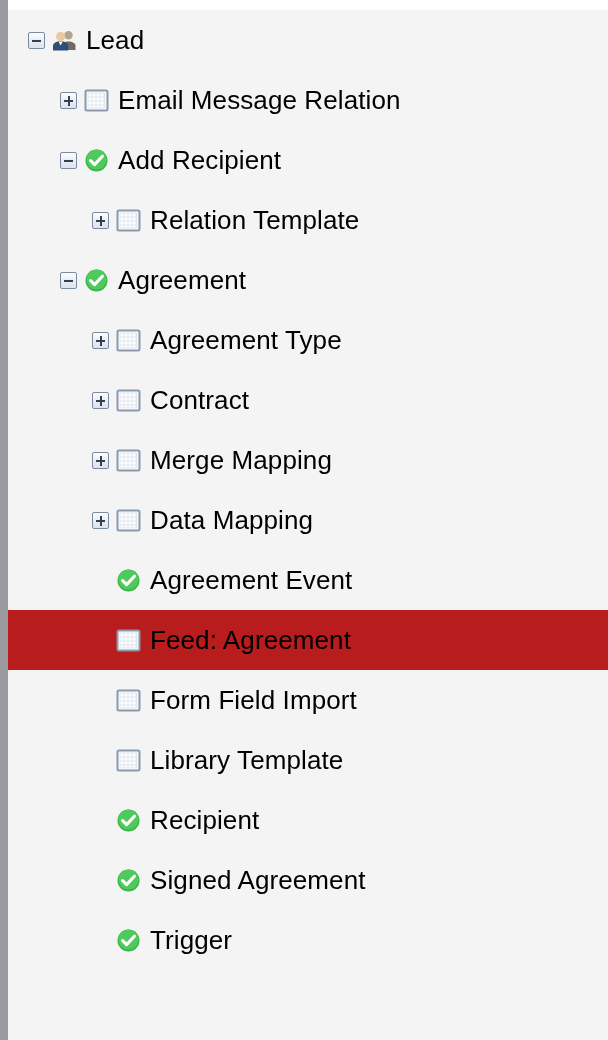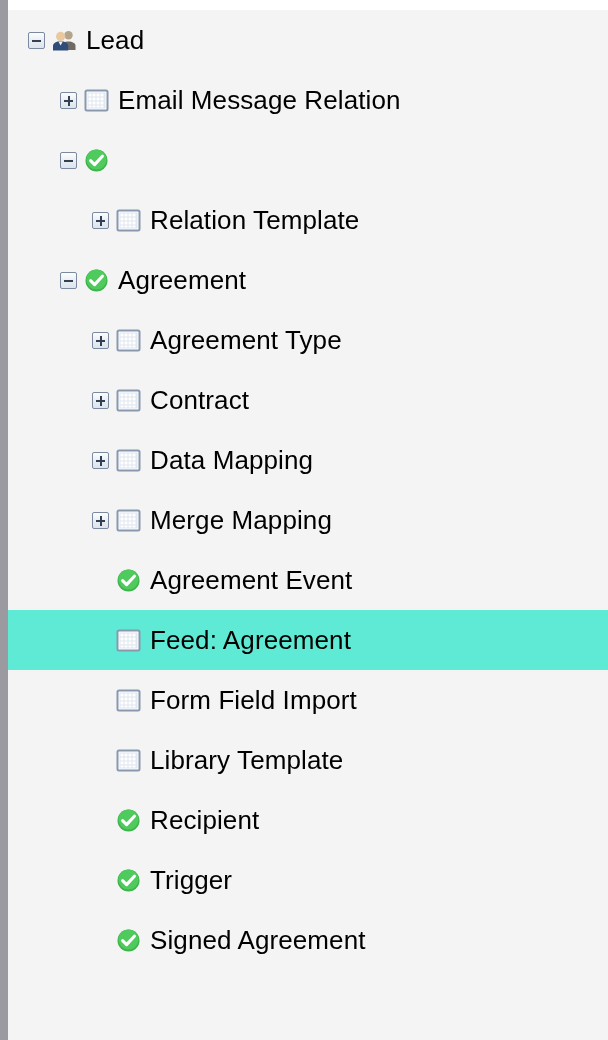--- a/index.html
+++ b/index.html
@@ -45,21 +45,21 @@
 
   .tree-row {
     position: relative;
     height: 60px;
     display: flex;
     align-items: center;
     white-space: nowrap;
     background: transparent;
   }
   .tree-row.selected {
-    background: #5eead4;
+    background: #b91c1c;
   }
 
   
   .indent {
     display: inline-block;
     flex: 0 0 auto;
     height: 1px;
   }
 
   
@@ -174,20 +174,21 @@
       <div class="tree-row">
         <span class="indent" style="width: 52px;"></span>
         <span class="toggle minus"></span>
         <span class="node-icon">
           <svg width="25" height="25" viewBox="0 0 25 25">
             <circle cx="12.5" cy="12.5" r="11" fill="#3cb54a"></circle>
             <circle cx="12.5" cy="11.6" r="10" fill="#4ecb5c"></circle>
             <path d="M6.6 12.6 L10.6 16.6 L18.4 8.2" fill="none" stroke="#ffffff" stroke-width="3.1" stroke-linecap="round" stroke-linejoin="round"></path>
           </svg>
         </span>
+        <span class="label">Add Recipient</span>
       </div>
       <div class="tree-row">
         <span class="indent" style="width: 84px;"></span>
         <span class="toggle plus"></span>
         <span class="node-icon">
           <svg width="25" height="25" viewBox="0 0 25 25">
             <rect x="1.5" y="2.5" width="22" height="20" rx="1.5" fill="#ffffff" stroke="#8899ad" stroke-width="2"></rect>
             <rect x="3.5" y="4.5" width="18" height="16" fill="#dfe6ee"></rect>
             <g fill="#ffffff">
               <rect x="4.5" y="5.5" width="3" height="3"></rect>
@@ -301,53 +302,53 @@
               <rect x="8.5" y="13.5" width="3" height="3"></rect>
               <rect x="12.5" y="13.5" width="3" height="3"></rect>
               <rect x="16.5" y="13.5" width="3" height="3"></rect>
               <rect x="4.5" y="17.5" width="3" height="2"></rect>
               <rect x="8.5" y="17.5" width="3" height="2"></rect>
               <rect x="12.5" y="17.5" width="3" height="2"></rect>
               <rect x="16.5" y="17.5" width="3" height="2"></rect>
             </g>
           </svg>
         </span>
+        <span class="label">Merge Mapping</span>
+      </div>
+      <div class="tree-row">
+        <span class="indent" style="width: 84px;"></span>
+        <span class="toggle plus"></span>
+        <span class="node-icon">
+          <svg width="25" height="25" viewBox="0 0 25 25">
+            <rect x="1.5" y="2.5" width="22" height="20" rx="1.5" fill="#ffffff" stroke="#8899ad" stroke-width="2"></rect>
+            <rect x="3.5" y="4.5" width="18" height="16" fill="#dfe6ee"></rect>
+            <g fill="#ffffff">
+              <rect x="4.5" y="5.5" width="3" height="3"></rect>
+              <rect x="8.5" y="5.5" width="3" height="3"></rect>
+              <rect x="12.5" y="5.5" width="3" height="3"></rect>
+              <rect x="16.5" y="5.5" width="3" height="3"></rect>
+              <rect x="4.5" y="9.5" width="3" height="3"></rect>
+              <rect x="8.5" y="9.5" width="3" height="3"></rect>
+              <rect x="12.5" y="9.5" width="3" height="3"></rect>
+              <rect x="16.5" y="9.5" width="3" height="3"></rect>
+              <rect x="4.5" y="13.5" width="3" height="3"></rect>
+              <rect x="8.5" y="13.5" width="3" height="3"></rect>
+              <rect x="12.5" y="13.5" width="3" height="3"></rect>
+              <rect x="16.5" y="13.5" width="3" height="3"></rect>
+              <rect x="4.5" y="17.5" width="3" height="2"></rect>
+              <rect x="8.5" y="17.5" width="3" height="2"></rect>
+              <rect x="12.5" y="17.5" width="3" height="2"></rect>
+              <rect x="16.5" y="17.5" width="3" height="2"></rect>
+            </g>
+          </svg>
+        </span>
         <span class="label">Data Mapping</span>
       </div>
       <div class="tree-row">
         <span class="indent" style="width: 84px;"></span>
-        <span class="toggle plus"></span>
-        <span class="node-icon">
-          <svg width="25" height="25" viewBox="0 0 25 25">
-            <rect x="1.5" y="2.5" width="22" height="20" rx="1.5" fill="#ffffff" stroke="#8899ad" stroke-width="2"></rect>
-            <rect x="3.5" y="4.5" width="18" height="16" fill="#dfe6ee"></rect>
-            <g fill="#ffffff">
-              <rect x="4.5" y="5.5" width="3" height="3"></rect>
-              <rect x="8.5" y="5.5" width="3" height="3"></rect>
-              <rect x="12.5" y="5.5" width="3" height="3"></rect>
-              <rect x="16.5" y="5.5" width="3" height="3"></rect>
-              <rect x="4.5" y="9.5" width="3" height="3"></rect>
-              <rect x="8.5" y="9.5" width="3" height="3"></rect>
-              <rect x="12.5" y="9.5" width="3" height="3"></rect>
-              <rect x="16.5" y="9.5" width="3" height="3"></rect>
-              <rect x="4.5" y="13.5" width="3" height="3"></rect>
-              <rect x="8.5" y="13.5" width="3" height="3"></rect>
-              <rect x="12.5" y="13.5" width="3" height="3"></rect>
-              <rect x="16.5" y="13.5" width="3" height="3"></rect>
-              <rect x="4.5" y="17.5" width="3" height="2"></rect>
-              <rect x="8.5" y="17.5" width="3" height="2"></rect>
-              <rect x="12.5" y="17.5" width="3" height="2"></rect>
-              <rect x="16.5" y="17.5" width="3" height="2"></rect>
-            </g>
-          </svg>
-        </span>
-        <span class="label">Merge Mapping</span>
-      </div>
-      <div class="tree-row">
-        <span class="indent" style="width: 84px;"></span>
         <span class="toggle none"></span>
         <span class="node-icon">
           <svg width="25" height="25" viewBox="0 0 25 25">
             <circle cx="12.5" cy="12.5" r="11" fill="#3cb54a"></circle>
             <circle cx="12.5" cy="11.6" r="10" fill="#4ecb5c"></circle>
             <path d="M6.6 12.6 L10.6 16.6 L18.4 8.2" fill="none" stroke="#ffffff" stroke-width="3.1" stroke-linecap="round" stroke-linejoin="round"></path>
           </svg>
         </span>
         <span class="label">Agreement Event</span>
       </div>
@@ -453,29 +454,29 @@
       <div class="tree-row">
         <span class="indent" style="width: 84px;"></span>
         <span class="toggle none"></span>
         <span class="node-icon">
           <svg width="25" height="25" viewBox="0 0 25 25">
             <circle cx="12.5" cy="12.5" r="11" fill="#3cb54a"></circle>
             <circle cx="12.5" cy="11.6" r="10" fill="#4ecb5c"></circle>
             <path d="M6.6 12.6 L10.6 16.6 L18.4 8.2" fill="none" stroke="#ffffff" stroke-width="3.1" stroke-linecap="round" stroke-linejoin="round"></path>
           </svg>
         </span>
+        <span class="label">Signed Agreement</span>
+      </div>
+      <div class="tree-row">
+        <span class="indent" style="width: 84px;"></span>
+        <span class="toggle none"></span>
+        <span class="node-icon">
+          <svg width="25" height="25" viewBox="0 0 25 25">
+            <circle cx="12.5" cy="12.5" r="11" fill="#3cb54a"></circle>
+            <circle cx="12.5" cy="11.6" r="10" fill="#4ecb5c"></circle>
+            <path d="M6.6 12.6 L10.6 16.6 L18.4 8.2" fill="none" stroke="#ffffff" stroke-width="3.1" stroke-linecap="round" stroke-linejoin="round"></path>
+          </svg>
+        </span>
         <span class="label">Trigger</span>
       </div>
-      <div class="tree-row">
-        <span class="indent" style="width: 84px;"></span>
-        <span class="toggle none"></span>
-        <span class="node-icon">
-          <svg width="25" height="25" viewBox="0 0 25 25">
-            <circle cx="12.5" cy="12.5" r="11" fill="#3cb54a"></circle>
-            <circle cx="12.5" cy="11.6" r="10" fill="#4ecb5c"></circle>
-            <path d="M6.6 12.6 L10.6 16.6 L18.4 8.2" fill="none" stroke="#ffffff" stroke-width="3.1" stroke-linecap="round" stroke-linejoin="round"></path>
-          </svg>
-        </span>
-        <span class="label">Signed Agreement</span>
-      </div>
     </div>
 
 </div>
 
 </body></html>

